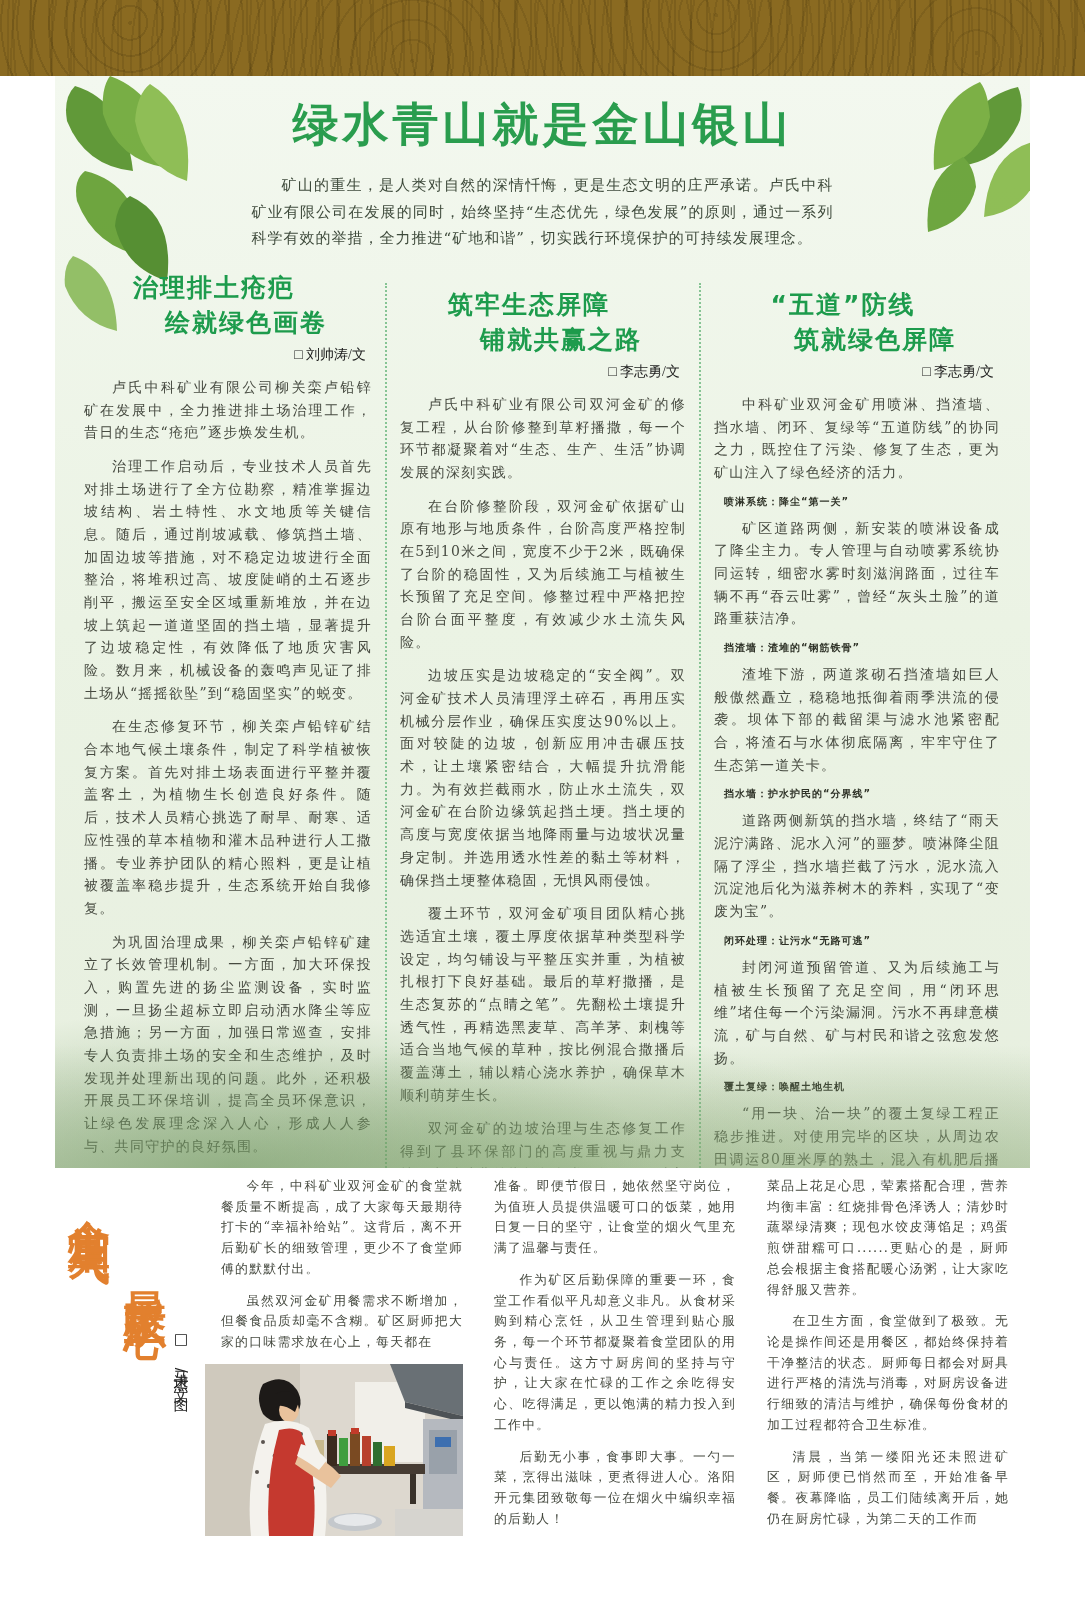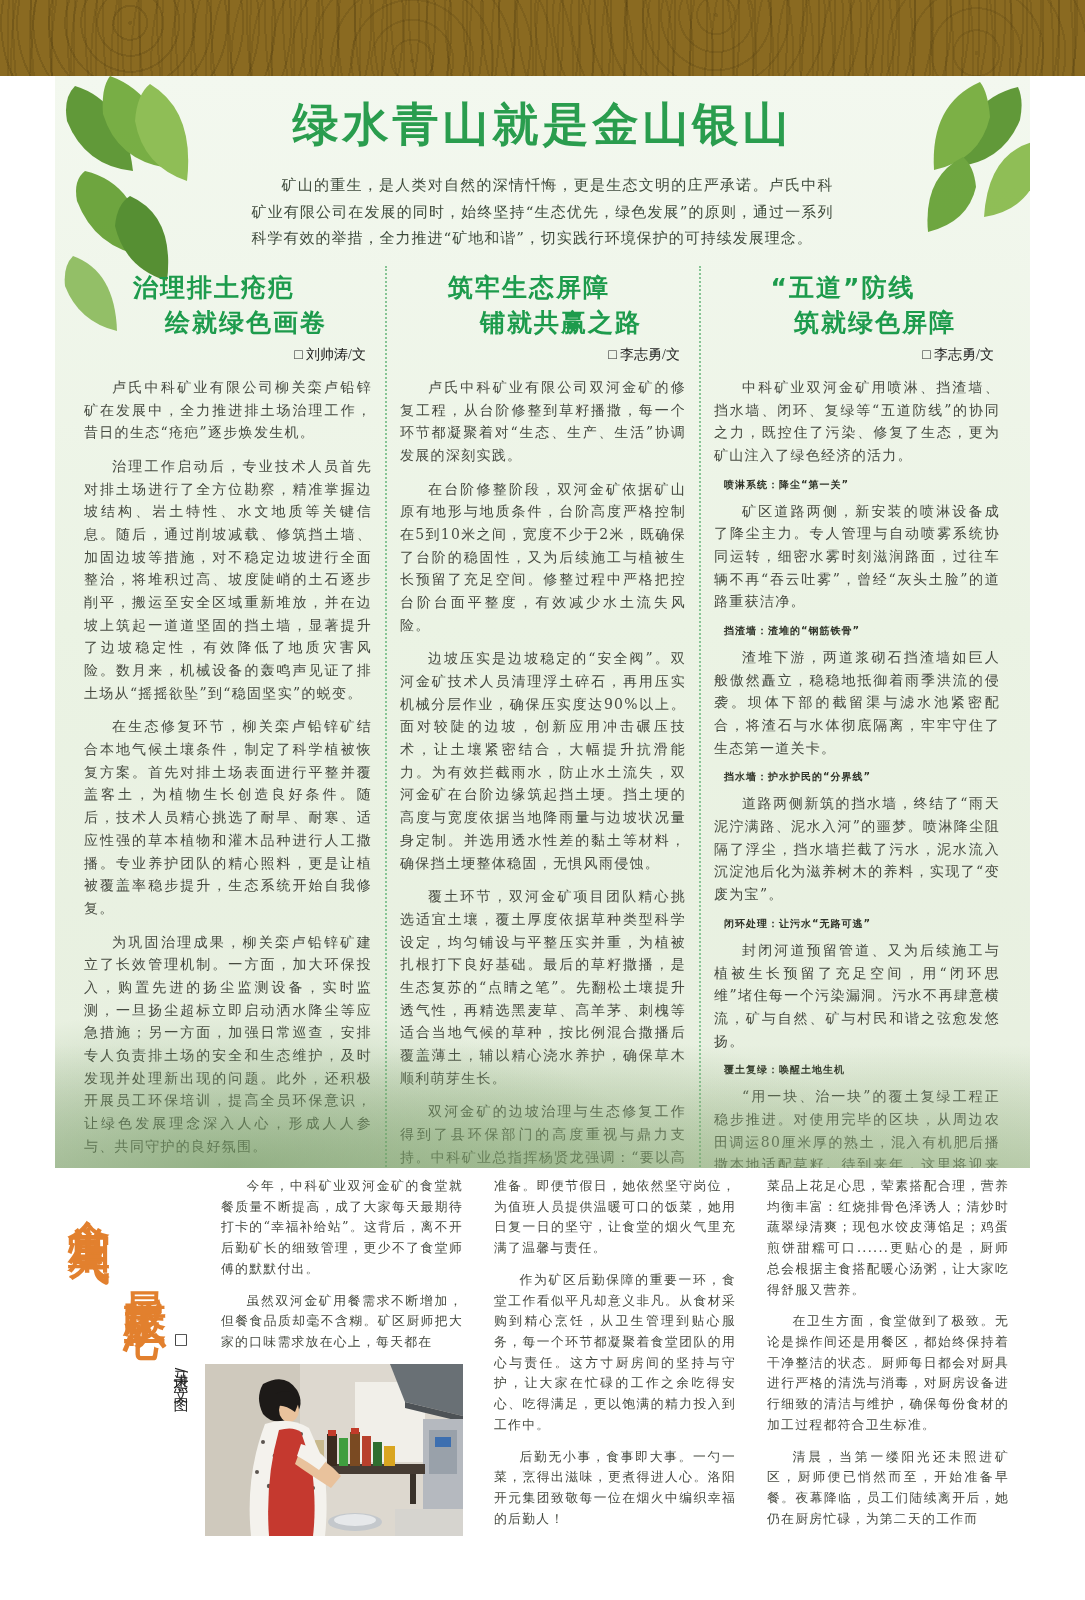--- a/index.html
+++ b/index.html
@@ -31,21 +31,21 @@
   
   .masthead{position:relative;text-align:center;padding-top:18px;}
   .masthead h1{margin:0;font-family:Liberation Mono, monospace;font-weight:bold;
     font-size:46px;letter-spacing:4px;color:#2a9d4e;}
   .intro{width:582px;margin:16px auto 0;font-size:15px;line-height:1.78;color:#3e4a3b;
     text-indent:2em;text-align:justify;letter-spacing:1px;}
 
   
   .cols{position:relative;display:flex;margin:14px 16px 0;}
   .col{width:314px;box-sizing:border-box;padding:0 13px;height:912px;overflow:hidden;}
-  .col + .col{border-left:2px dotted #86c494;}
+  .col + .col{border-left:2px dotted #86c494;margin-top:17px;}
   .headline{margin:4px 0 2px;font-family:"DejaVu Sans","Liberation Sans",sans-serif;
     font-weight:bold;color:#1d9b4c;font-size:25px;line-height:1.4;letter-spacing:2px;text-align:center;}
   .headline .hl1{display:block;transform:translateX(-14px);}
   .headline .hl2{display:block;transform:translateX(18px);}
   .byline{text-align:right;font-family:Liberation Serif, serif;
     font-size:14px;color:#1c1c1c;margin:6px 6px 12px 0;}
   .para{margin:0 0 11px;font-size:14px;line-height:1.62;letter-spacing:1.3px;
     color:#464a40;text-align:justify;text-indent:2em;}
   .cont{text-indent:0;}
   .subhead{margin:4px 0 8px;font-family:"DejaVu Sans","Liberation Sans",sans-serif;

